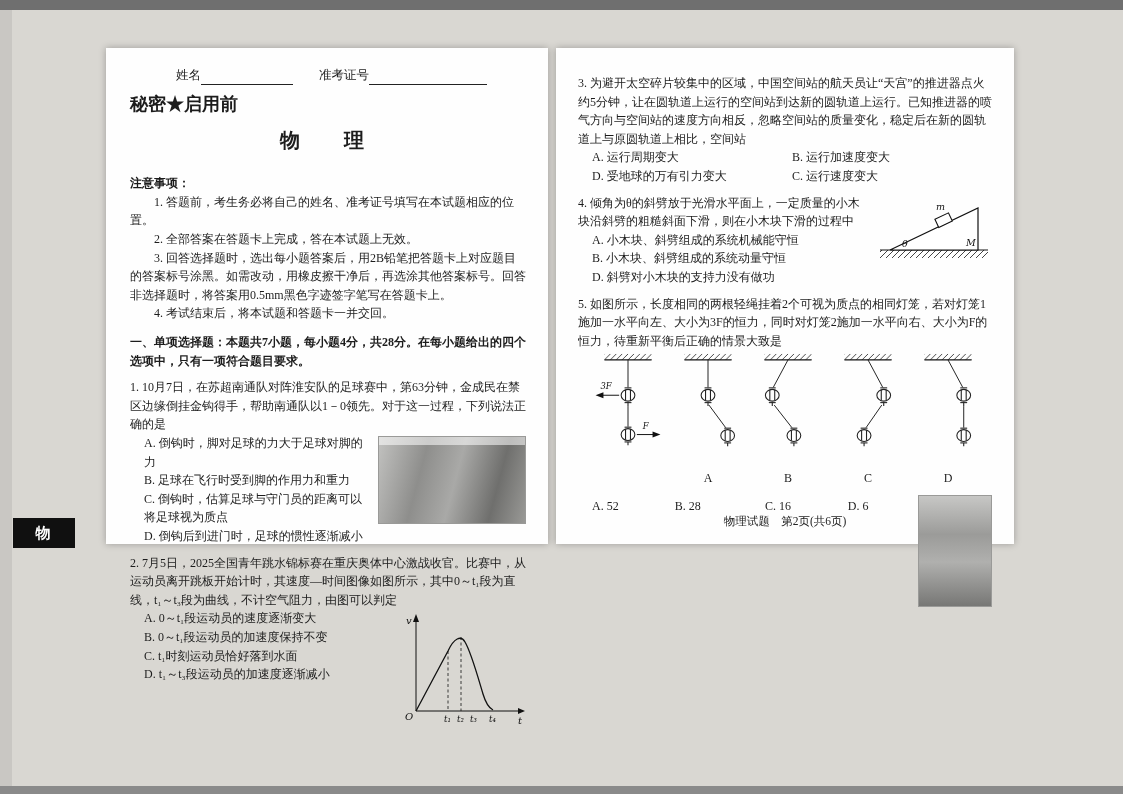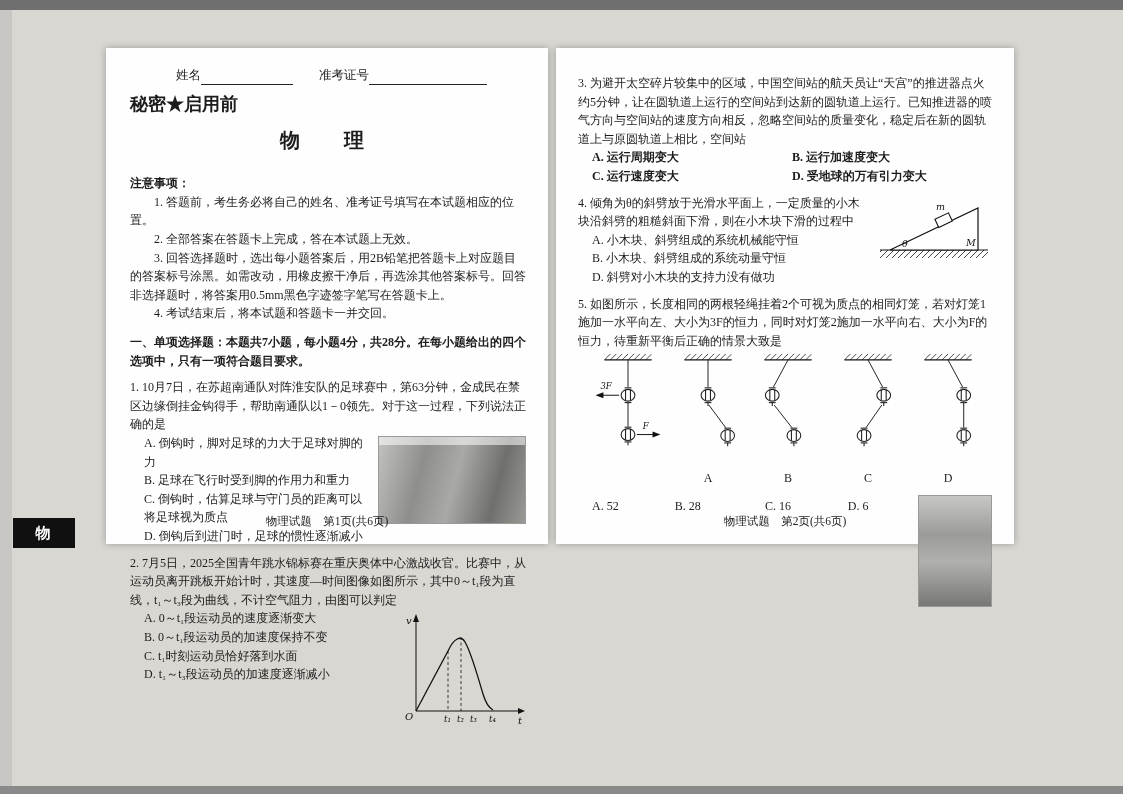--- a/index.html
+++ b/index.html
@@ -46,21 +46,21 @@
   }
 
   .notice-head { font-weight:bold; }
   .notice-item { text-indent:2em; }
 
   .section-head { font-weight:bold; margin-top:10px; }
 
   .q { margin-top:8px; overflow:hidden; }
   .opt { padding-left:14px; }
   .opt-grid { display:grid; grid-template-columns:1fr 1fr; padding-left:14px; }
-  .opt-grid span { display:block;font-weight:bold; }
+  .opt-grid span { display:block; }
   .opt-row { display:grid; grid-template-columns:1.1fr 1.2fr 1.1fr .8fr; padding-left:14px; margin-top:4px; }
 
   .fig-right { float:right; margin:2px 0 4px 10px; }
   .photo {
     background:linear-gradient(105deg,#b5b5b3 0%,#8e8e8c 30%,#a9a9a7 52%,#7c7c7a 78%,#999996 100%);
     border:1px solid #9a9a98;
   }
   .photo.soccer { width:148px; height:88px;
     background:
       linear-gradient(180deg, rgba(255,255,255,.55) 0 9%, rgba(255,255,255,0) 9.5%),
@@ -154,32 +154,31 @@
           <text x="72" y="111" font-size="8.5" font-style="italic">t₃</text>
           <text x="91" y="111" font-size="8.5" font-style="italic">t₄</text>
         </svg>
       </div>
       <div class="opt">A. 0～t₁段运动员的速度逐渐变大</div>
       <div class="opt">B. 0～t₁段运动员的加速度保持不变</div>
       <div class="opt">C. t₁时刻运动员恰好落到水面</div>
       <div class="opt">D. t₁～t₃段运动员的加速度逐渐减小</div>
     </div>
 
-    <div class="footer">物理试题　第1页(共6页)</div>
   </div>
 
   <div class="page page-right">
 
     <div class="q" style="margin-top:0">
       <div>3. 为避开太空碎片较集中的区域，中国空间站的航天员让“天宫”的推进器点火约5分钟，让在圆轨道上运行的空间站到达新的圆轨道上运行。已知推进器的喷气方向与空间站的速度方向相反，忽略空间站的质量变化，稳定后在新的圆轨道上与原圆轨道上相比，空间站</div>
       <div class="opt-grid">
         <span>A. 运行周期变大</span>
         <span>B. 运行加速度变大</span>
+        <span>D. 受地球的万有引力变大</span>
         <span>C. 运行速度变大</span>
-        <span>D. 受地球的万有引力变大</span>
       </div>
     </div>
 
     <div class="q">
       <div class="fig-right">
         <svg width="116" height="64" viewBox="0 0 116 64">
           <rect x="4" y="54" width="108" height="8" fill="url(#hatch)"></rect>
           <line x1="4" y1="54" x2="112" y2="54" stroke="#111" stroke-width="1.2"></line>
           <polygon points="14,54 102,54 102,12" fill="#fff" stroke="#111" stroke-width="1.2"></polygon>
           <rect x="-8" y="-9" width="15" height="9" fill="#fff" stroke="#111" stroke-width="1.1" transform="translate(70,28) rotate(-25.5)"></rect>

